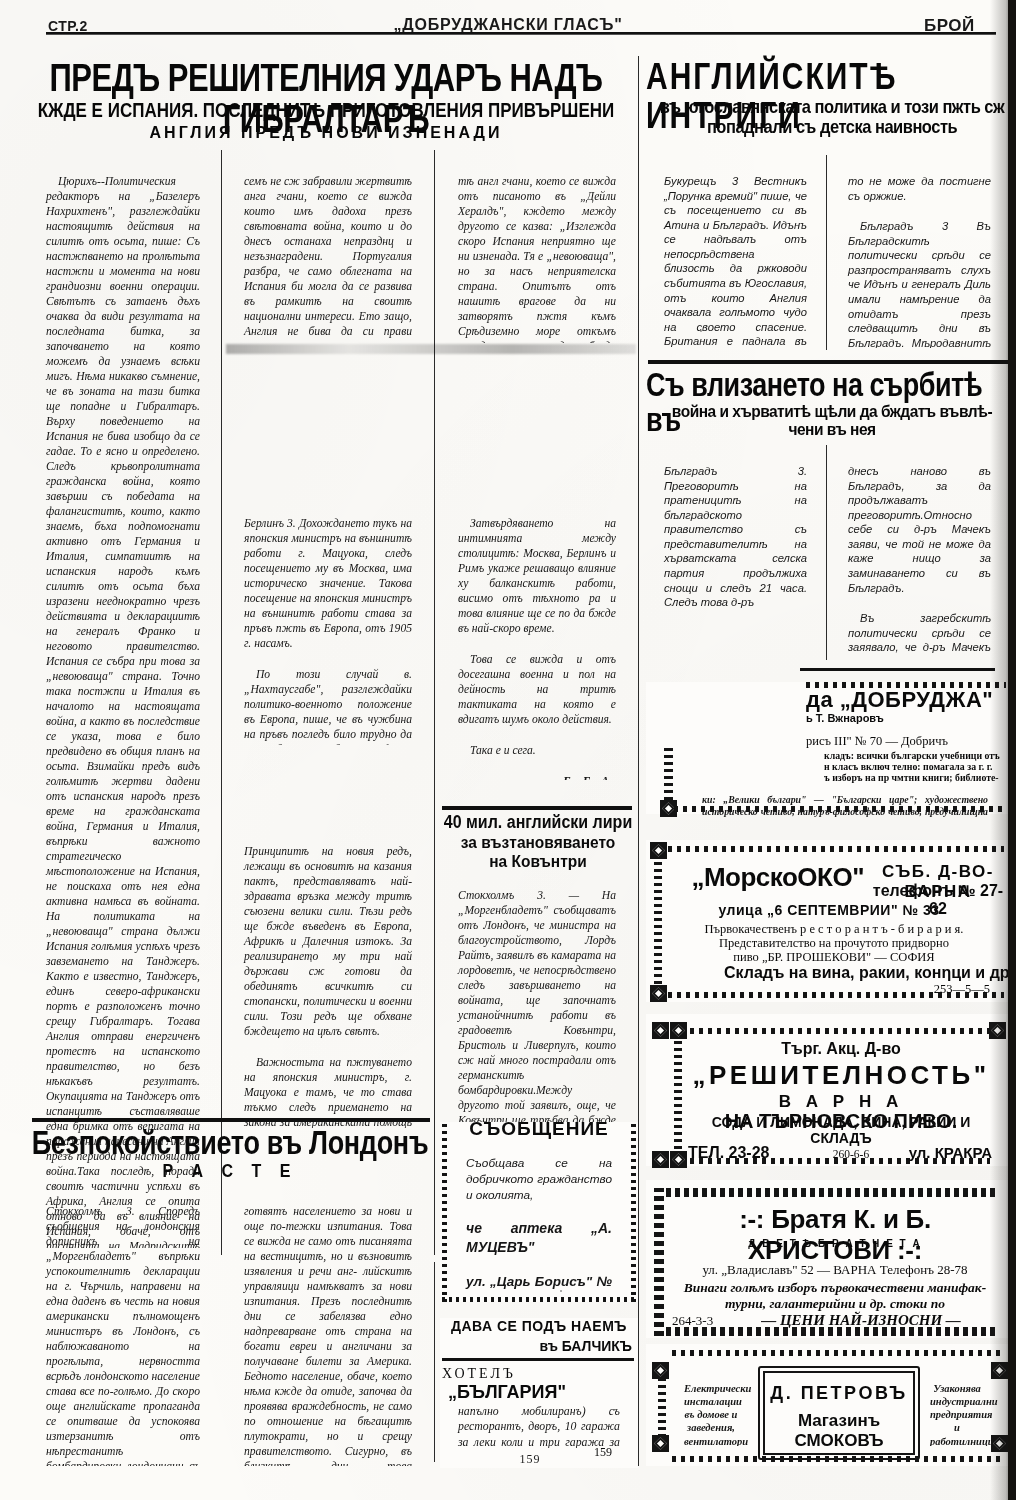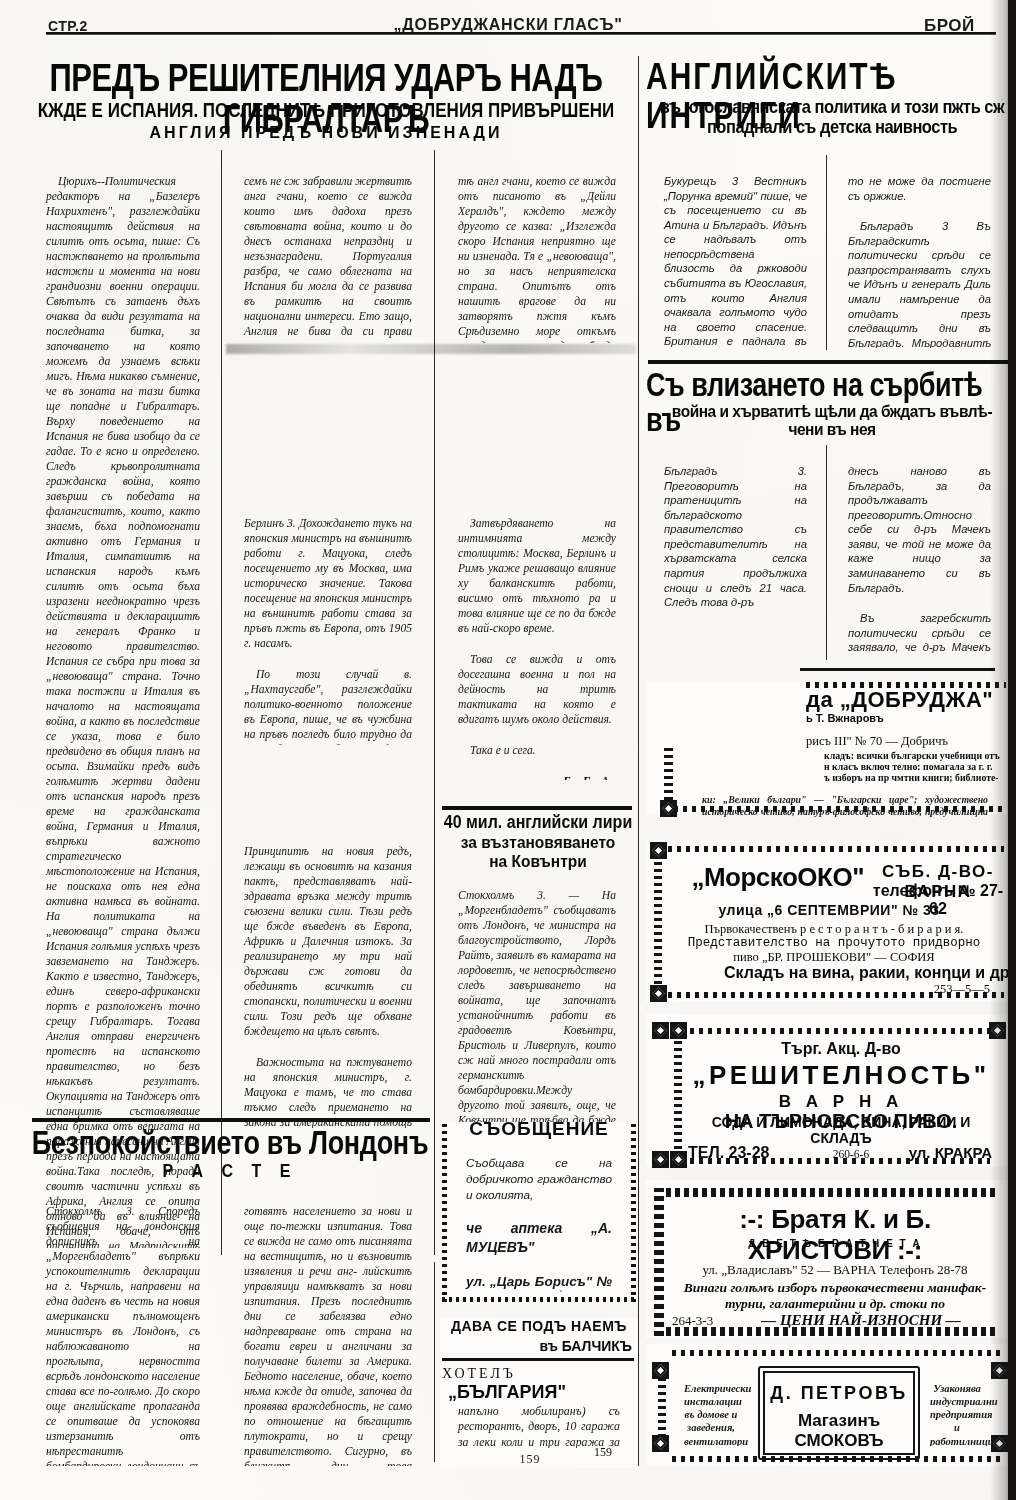--- a/index.html
+++ b/index.html
@@ -275,21 +275,21 @@
     <div class="hr-dotted" style="left:22px;bottom:4px;width:336px;"></div>
     <div style="position:absolute;left:8px;top:14px;width:8px;height:130px;
                 background:repeating-linear-gradient(0deg,#141414 0 3px,transparent 3px 7px);"></div>
     <div class="corner-dia" style="left:4px;top:2px;"></div>
     <div class="corner-dia" style="left:4px;bottom:0px;"></div>
     <div class="ad-line b" style="position:absolute;left:28px;top:22px;width:190px;text-align:right;font-size:26px;letter-spacing:-.5px;">„МорскоОКО"</div>
     <div class="ad-line b" style="position:absolute;left:222px;top:22px;width:140px;text-align:center;font-size:17px;letter-spacing:1.5px;">СЪБ. Д-ВО-ВАРНА</div>
     <div class="ad-line b" style="position:absolute;left:222px;top:42px;width:140px;text-align:center;font-size:16px;">телефонъ № 27-62</div>
     <div class="ad-line b" style="position:absolute;left:28px;top:62px;width:310px;text-align:center;font-size:14px;letter-spacing:.5px;">улица „6 СЕПТЕМВРИИ" № 33</div>
     <div class="ad-line ser" style="position:absolute;left:28px;top:82px;width:320px;text-align:center;font-size:12.5px;">Първокачественъ р е с т о р а н т ъ - б и р а р и я.</div>
-    <div class="ad-line ser" style="position:absolute;left:28px;top:96px;width:320px;text-align:center;font-size:12.5px;font-family:Liberation Mono, monospace;">Представителство на  прочутото  придворно</div>
+    <div class="ad-line ser" style="position:absolute;left:28px;top:96px;width:320px;text-align:center;font-size:12.5px;">Представителство на  прочутото  придворно</div>
     <div class="ad-line ser" style="position:absolute;left:28px;top:110px;width:320px;text-align:center;font-size:12.5px;">пиво „БР. ПРОШЕКОВИ"  — СОФИЯ</div>
     <div class="ad-line b" style="position:absolute;left:28px;top:124px;width:300px;text-align:center;font-size:16px;margin-left:45px;">Складъ на вина, ракии, конηци и др.</div>
     <div class="ad-line ser" style="position:absolute;right:22px;top:142px;font-size:12.5px;">253—5—5</div>
   </div>
 
   <div class="ad" style="left:646px;top:1014px;width:366px;height:152px;">
     <div class="hr-dotted" style="left:44px;top:14px;width:300px;"></div>
     <div class="hr-dotted" style="left:44px;bottom:2px;width:300px;"></div>
     <div style="position:absolute;left:28px;top:20px;width:8px;height:122px;
                 background:repeating-linear-gradient(0deg,#141414 0 3px,transparent 3px 7px);"></div>

